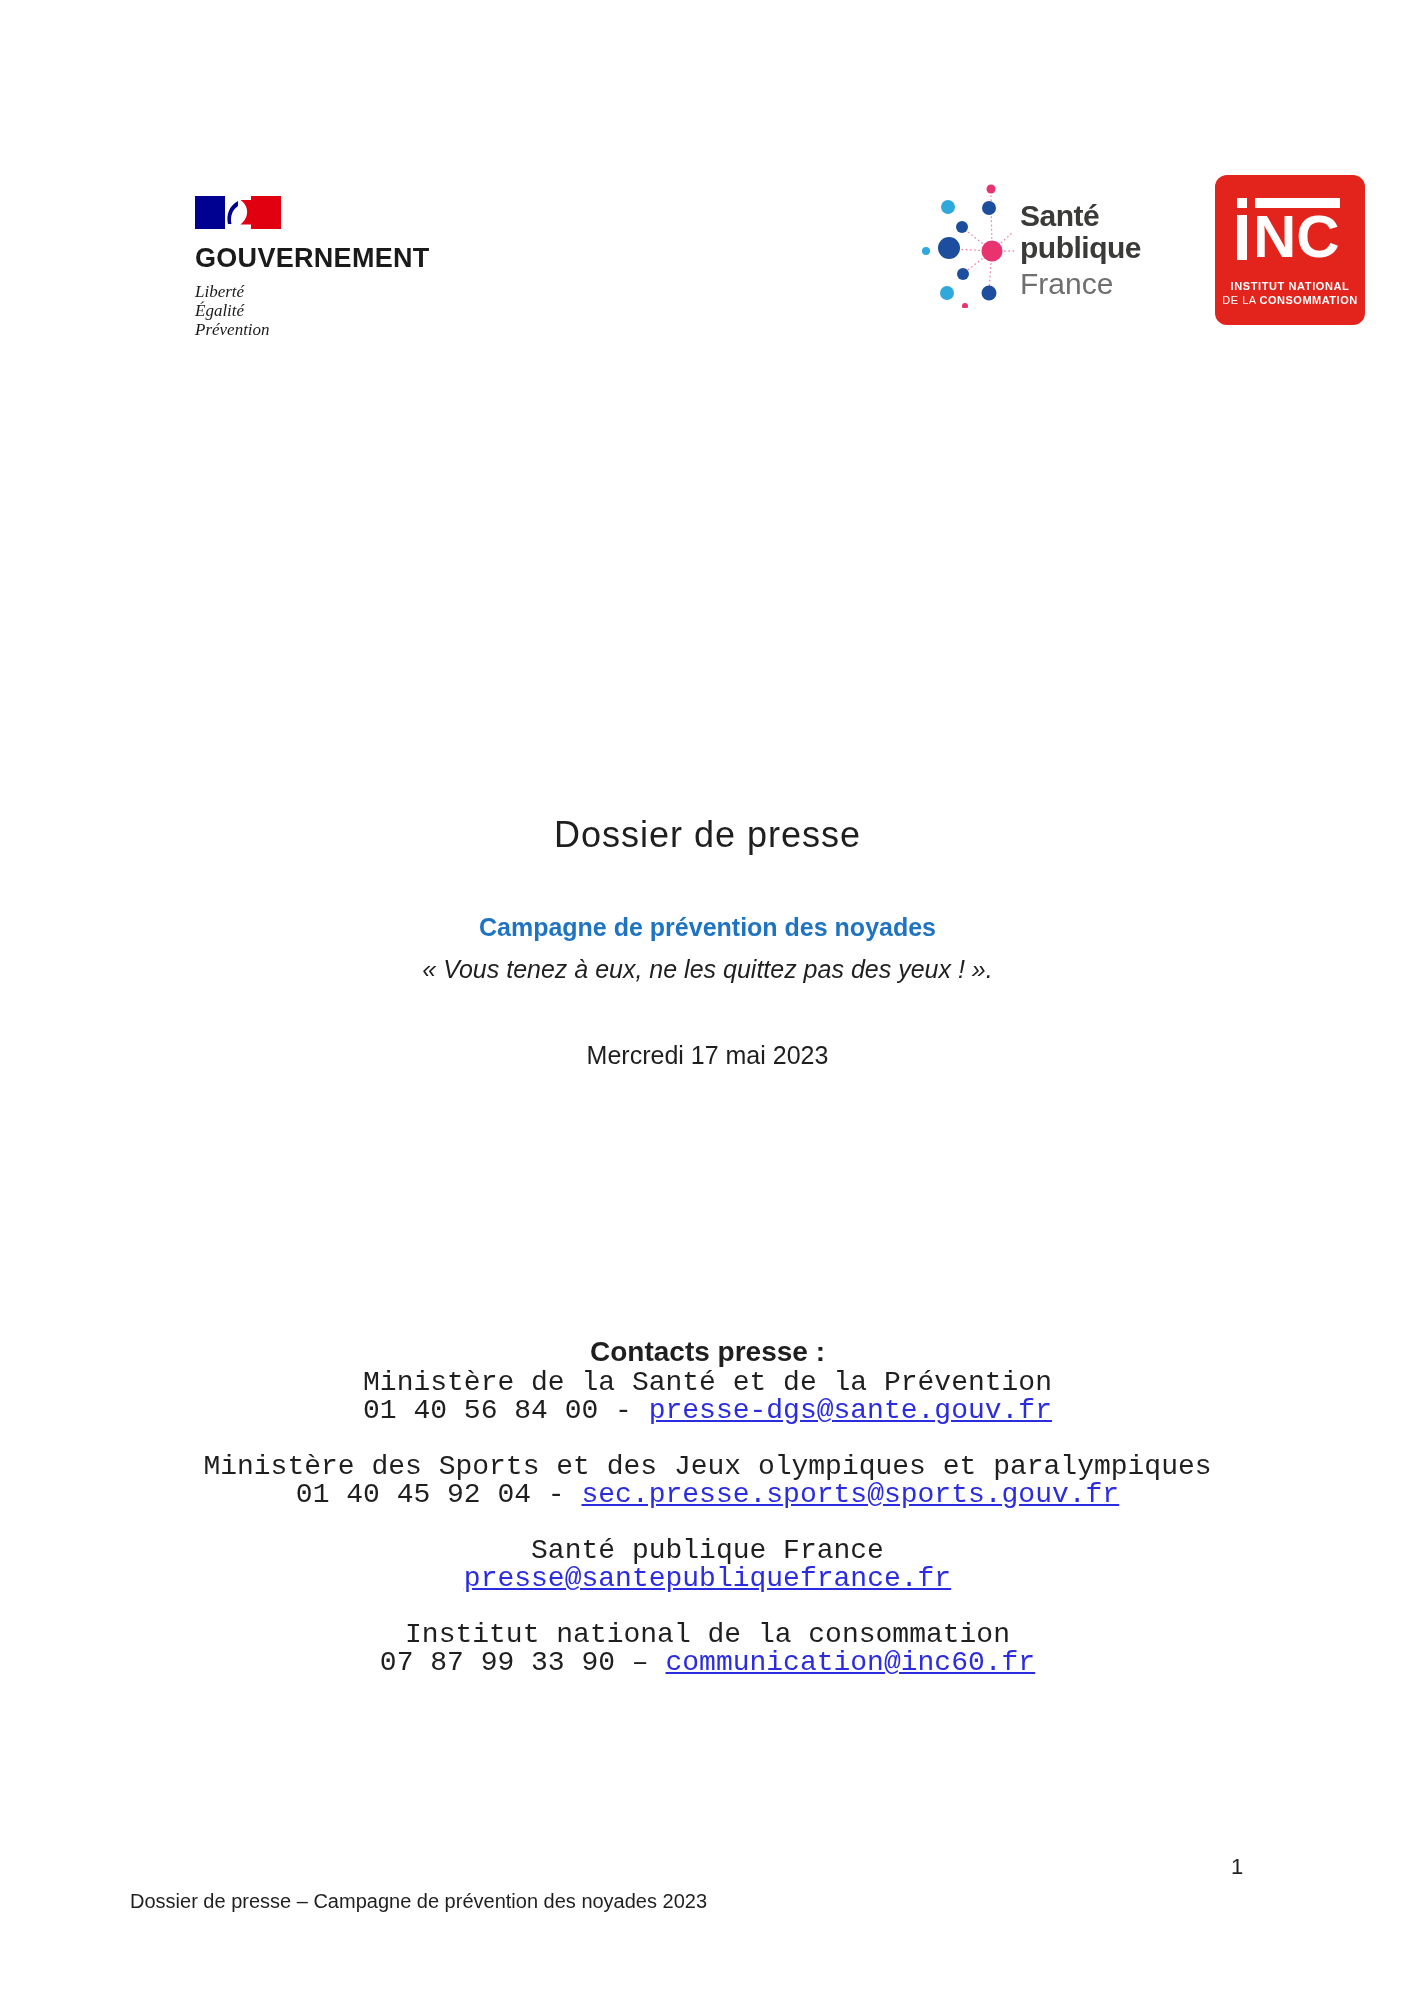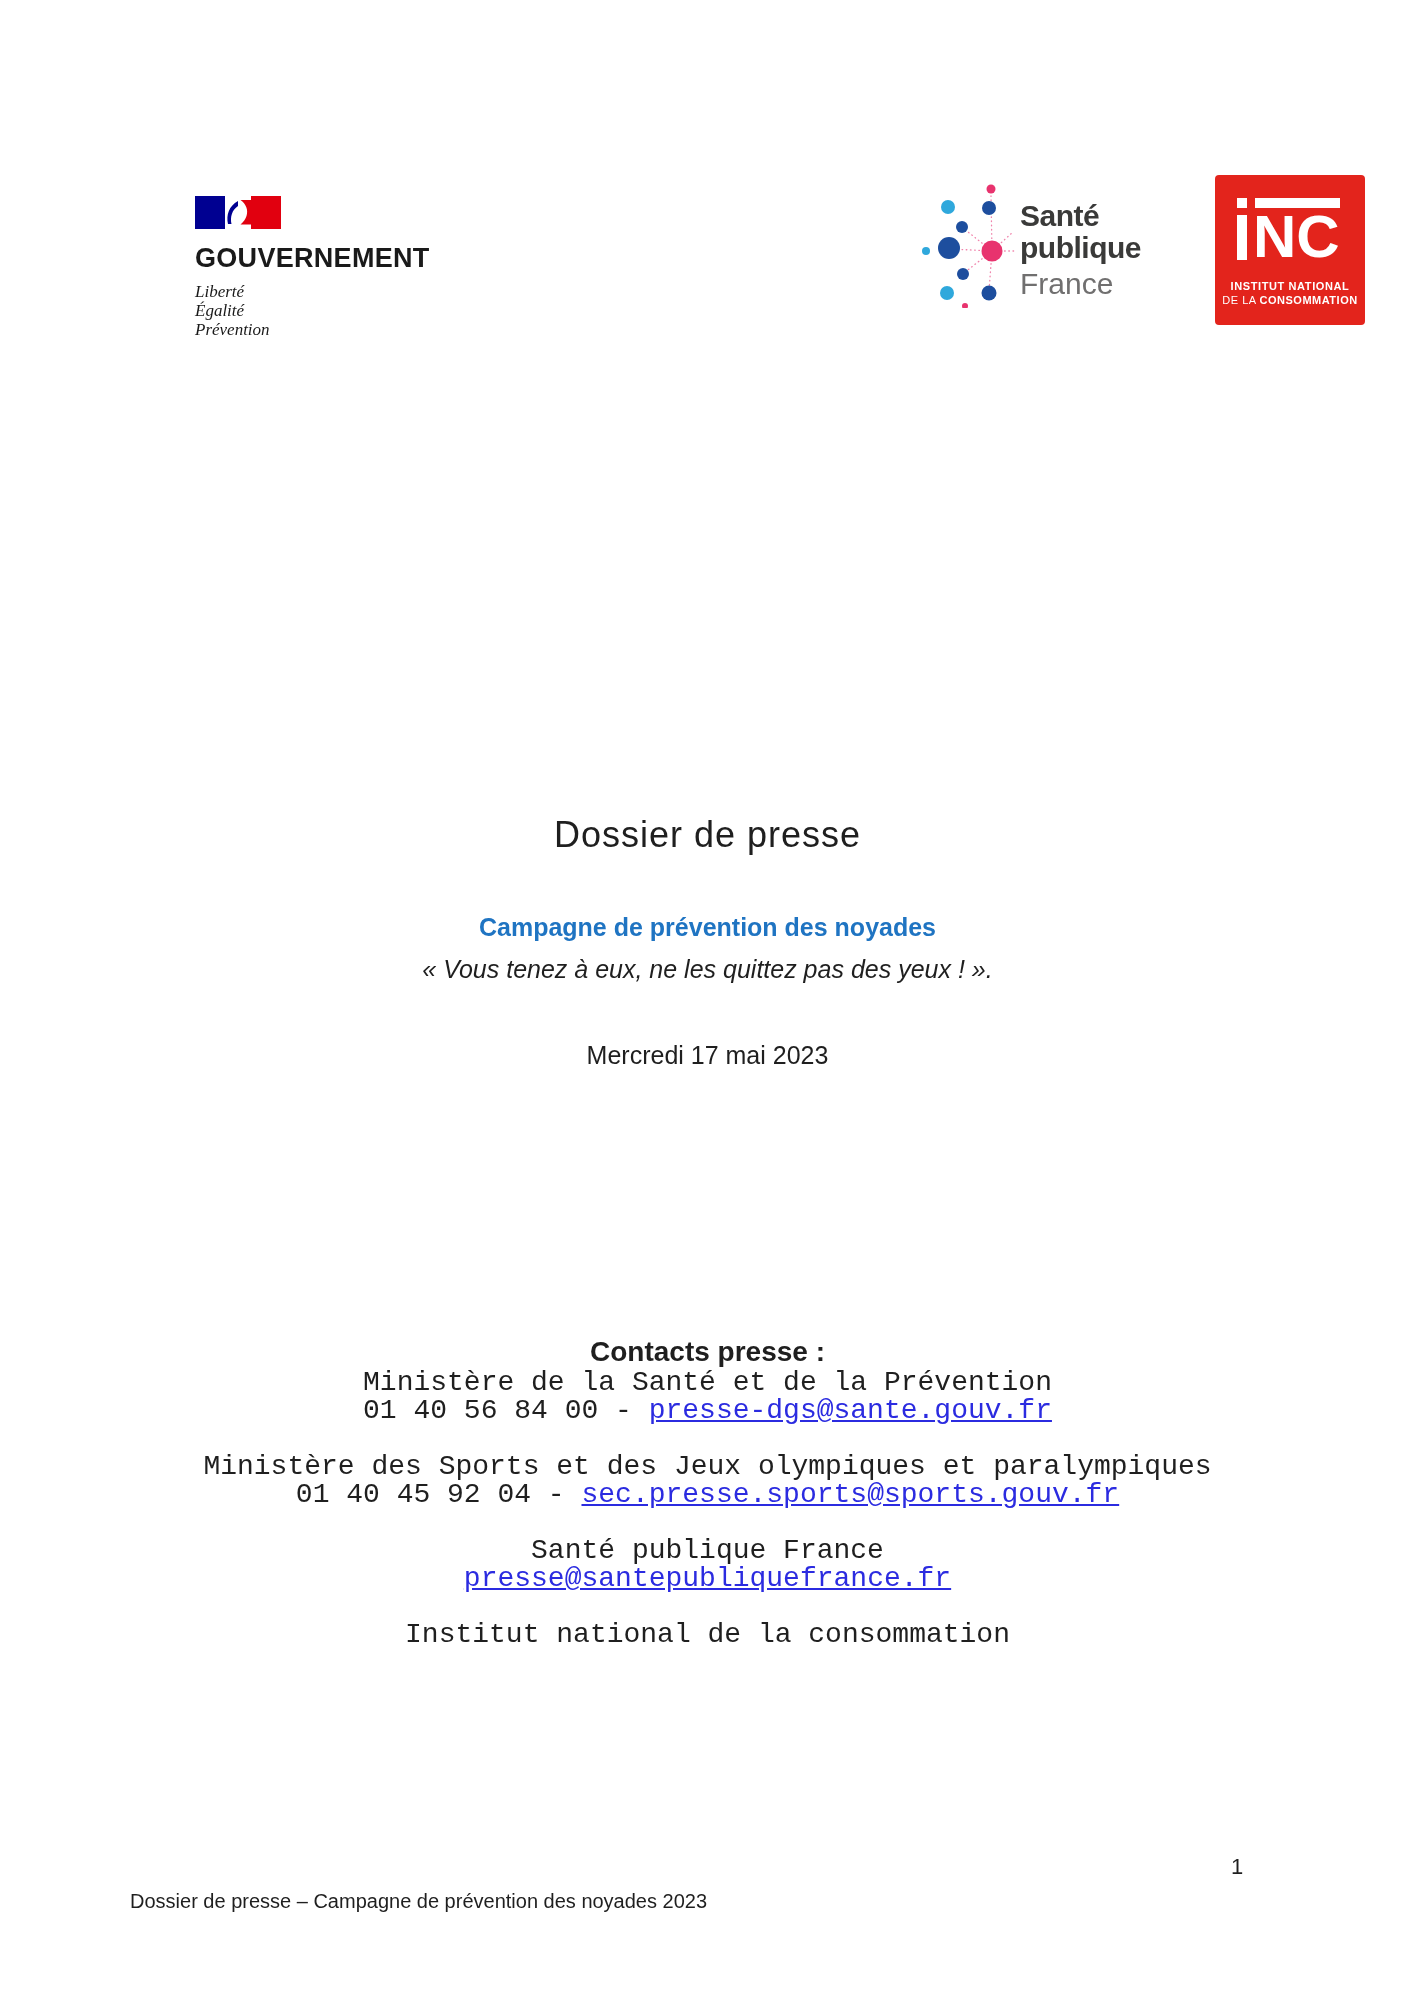--- a/index.html
+++ b/index.html
@@ -59,21 +59,21 @@
     letter-spacing: -0.5px; color: var(--spf-text-dark);
     white-space: nowrap;
   }
   .spf-text .spf-france { font-weight: 400; color: var(--spf-text-light); margin-top: 4px; letter-spacing: 0; }
 
   
   .inc-logo {
     position: absolute; left: 1215px; top: 175px;
     width: 150px; height: 150px;
     background: var(--inc-red);
-    border-radius: 4px;
+    border-radius: 12px;
   }
   .inc-bar { position: absolute; left: 40px; top: 23px; width: 85px; height: 10px; background: #fff; }
   .inc-i-dot { position: absolute; left: 22px; top: 23px; width: 10px; height: 10px; background: #fff; }
   .inc-i-stem { position: absolute; left: 22px; top: 40px; width: 10px; height: 45px; background: #fff; }
   .inc-nc {
     position: absolute; left: 38px; top: 32px;
     font-size: 60px; line-height: 60px; font-weight: 700;
     letter-spacing: 0px; color: #ffffff; white-space: nowrap;
   }
   .inc-sub1 {
@@ -184,19 +184,20 @@
       <div><span>01 40 45 92 04 - </span><a class="mail-link">sec.presse.sports@sports.gouv.fr</a></div>
     </div>
 
     <div class="contact-group">
       <div>Santé publique France</div>
       <div><span></span><a class="mail-link">presse@santepubliquefrance.fr</a></div>
     </div>
 
     <div class="contact-group">
       <div>Institut national de la consommation</div>
+      <div><span>07 87 99 33 90 – </span><a class="mail-link">communication@inc60.fr</a></div>
     </div>
   </div>
 
   <div class="page-number">1</div>
   <div class="footer-text">Dossier de presse – Campagne de prévention des noyades 2023</div>
 
 </div>
 
 </body></html>

